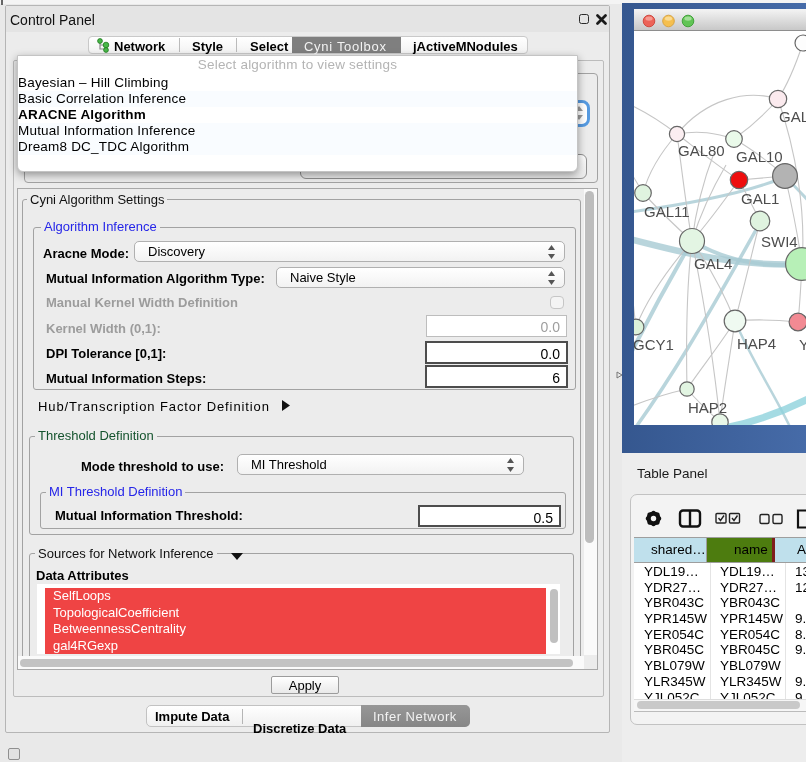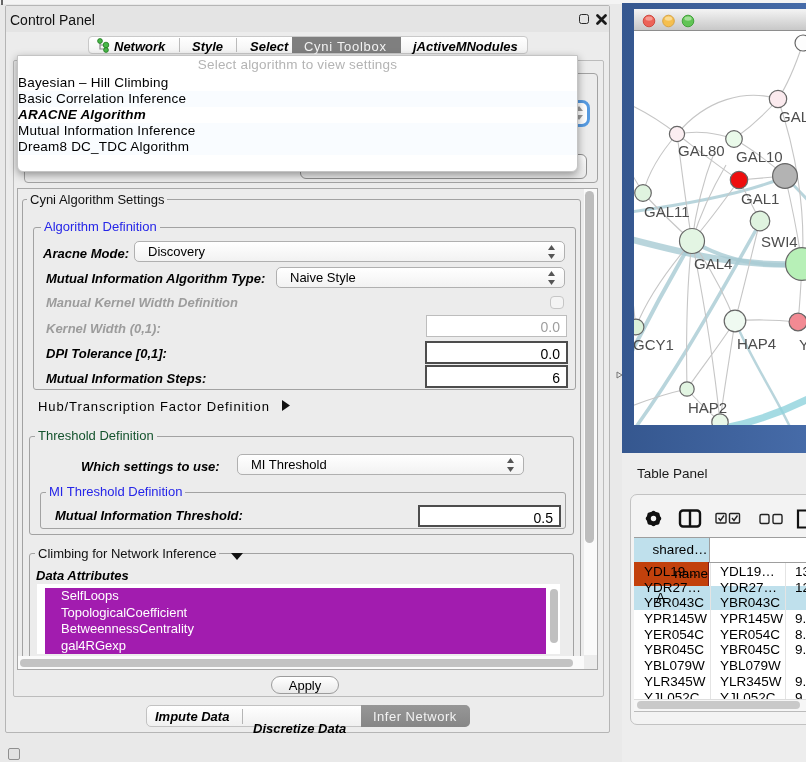--- a/index.html
+++ b/index.html
@@ -1,19 +1,19 @@
 <!DOCTYPE html>
 <html><head>
 <meta charset="utf-8">
 <style>
 * { margin:0; padding:0; box-sizing:border-box; }
 html,body { width:806px; height:762px; overflow:hidden; }
 body { background:#e9e9e9; font-family:"Liberation Sans", sans-serif; position:relative; }
 .abs { position:absolute; }
-.b { font-weight:bold;font-style:italic; }
+.b { font-weight:bold; }
 .grp { position:absolute; border:1px solid #a2a2a2; border-radius:4px; }
 .grplbl { position:absolute; background:#ececec; padding:0 3px; font-size:13px; line-height:14px; }
 .combo { position:absolute; border:1px solid #b0b0b0; border-radius:5px;
   background:linear-gradient(#ffffff,#f2f2f2); font-size:13px; color:#000; }
 .combo .ct { position:absolute; left:13px; top:1.5px; }
 .combo .ar { position:absolute; right:8px; top:2px; width:9px; height:16px; }
 .fld { position:absolute; background:#fff; font-size:14px; text-align:right; padding:3px 6px 0 0; }
 .fldd { border:2px solid #4d4d4d; color:#000; }
 .fldl { border:1px solid #bdbdbd; color:#9e9e9e; }
 svg text { font-family:"Liberation Sans", sans-serif; }
@@ -58,21 +58,21 @@
     <path d="M6 16 L10 11 L2 11 Z" fill="#9a9a9a"></path>
 </svg>
 <div class="abs" style="left:300px; top:154px; width:287px; height:25px; border:1px solid #909090; border-radius:6px; background:linear-gradient(#fdfdfd,#e9e9e9);"></div>
 
 <div class="abs" id="viewport" style="left:17px; top:188px; width:581px; height:482px; border:1px solid #a8a8a8; background:#ececec; overflow:hidden;">
 
   <div class="grp" style="left:4px; top:10px; width:559px; height:700px; border-radius:3px;"></div>
   <div class="grplbl" style="left:9px; top:4px; color:#111;">Cyni Algorithm Settings</div>
 
   <div class="grp" style="left:15px; top:38px; width:543px; height:163px; border-radius:3px;"></div>
-  <div class="grplbl" style="left:23px; top:31px; color:#2525e8;">Algorithm Definition</div>
+  <div class="grplbl" style="left:23px; top:31px; color:#2525e8;">Algorithm Inference</div>
 
   <div class="abs b" style="left:25px; top:57px; font-size:13px;">Aracne Mode:</div>
   <div class="combo" style="left:116px; top:52px; width:431px; height:21px;">
     <span class="ct">Discovery</span>
     <svg class="ar" viewBox="0 0 9 16">
         <path d="M4.5 1 L8 6 L1 6 Z" fill="#555"></path>
         <path d="M4.5 15 L8 10 L1 10 Z" fill="#555"></path>
       </svg>
   </div>
 
@@ -98,43 +98,43 @@
   <div class="fld fldd" style="left:407px; top:176px; width:143px; height:23px;">6</div>
 
   <div class="abs" style="left:20px; top:210px; font-size:13px; letter-spacing:0.9px;">Hub/Transcription Factor Definition</div>
   <svg class="abs" style="left:262px; top:210px;" width="11" height="13" viewBox="0 0 11 13">
       <path d="M2 1 L10 6.5 L2 12 Z" fill="#111"></path>
     </svg>
 
   <div class="grp" style="left:11px; top:247px; width:545px; height:99px; border-radius:3px;"></div>
   <div class="grplbl" style="left:17px; top:240px; color:#14532d;">Threshold Definition</div>
 
-  <div class="abs b" style="left:63px; top:270px; font-size:13px;">Which settings to use:</div>
+  <div class="abs b" style="left:63px; top:270px; font-size:13px;">Mode threshold to use:</div>
   <div class="combo" style="left:219px; top:265px; width:287px; height:21px;padding-left:14px;">
     <span class="ct">MI Threshold</span>
     <svg class="ar" viewBox="0 0 9 16">
         <path d="M4.5 1 L8 6 L1 6 Z" fill="#555"></path>
         <path d="M4.5 15 L8 10 L1 10 Z" fill="#555"></path>
       </svg>
   </div>
 
   <div class="grp" style="left:22px; top:303px; width:526px; height:37px; border-radius:3px;"></div>
   <div class="grplbl" style="left:28px; top:296px; color:#2525e8;">MI Threshold Definition</div>
   <div class="abs b" style="left:37px; top:319px; font-size:13px;">Mutual Information Threshold:</div>
   <div class="fld fldd" style="left:400px; top:316px; width:143px; height:22px;">0.5</div>
 
   <div class="grp" style="left:11px; top:364px; width:545px; height:200px; border-radius:3px;"></div>
-  <div class="grplbl" style="left:17px; top:358px; color:#111;">Climbing for Network Inference</div>
+  <div class="grplbl" style="left:17px; top:358px; color:#111;">Sources for Network Inference</div>
   <svg class="abs" style="left:212px; top:362px;" width="14" height="10" viewBox="0 0 14 10">
       <path d="M1 2 L13 2 L7 9 Z" fill="#111"></path>
     </svg>
   <div class="abs b" style="left:18px; top:379px; font-size:13px;">Data Attributes</div>
 
   <div class="abs" style="left:19px; top:395px; width:523px; height:70px; background:#fff;"></div>
-  <div class="abs" style="left:27px; top:399px; width:501px; height:66px; background:#a21caf; color:#fff; font-size:13px; padding-left:16px; line-height:16.5px;">
+  <div class="abs" style="left:27px; top:399px; width:501px; height:66px; background:#ef4444; color:#fff; font-size:13px; padding-left:8px; line-height:16.5px;">
     <div>SelfLoops</div>
     <div>TopologicalCoefficient</div>
     <div>BetweennessCentrality</div>
     <div>gal4RGexp</div>
   </div>
   <div class="abs" style="left:532px; top:400px; width:8px; height:54px; background:#c0c0c0; border-radius:4px;"></div>
 </div>
 
 <div class="abs" style="left:584px; top:189px; width:13px; height:466px; background:#fafafa;"></div>
 <div class="abs" style="left:585px; top:191px; width:9px; height:352px; background:#bdbdbd; border-radius:5px;"></div>
@@ -144,21 +144,21 @@
 
 <div class="abs" id="popup" style="left:17px; top:55px; width:561px; height:117px; background:#fff; border:1px solid #c4c4c4; border-radius:0 0 6px 6px; box-shadow:0 3px 9px rgba(0,0,0,0.38); z-index:30; font-size:13.5px; letter-spacing:0.2px; overflow:hidden;">
   <div style="height:19px; line-height:17px; text-align:center; color:#b4b4b4;">Select algorithm to view settings</div>
   <div style="height:16px; line-height:15px;">Bayesian – Hill Climbing</div>
   <div style="height:16px; line-height:15px; background:#f9fcff;">Basic Correlation Inference</div>
   <div class="b" style="height:16px; line-height:15px;">ARACNE Algorithm</div>
   <div style="height:16px; line-height:15px; background:#f9fcff;">Mutual Information Inference</div>
   <div style="height:16px; line-height:15px; background:#f9fcff;">Dream8 DC_TDC Algorithm</div>
 </div>
 
-<div class="abs" style="left:271px; top:676px; width:68px; height:18px; background:linear-gradient(#ffffff,#e9e9e9); border:1px solid #9c9c9c; border-radius:9px; text-align:center; font-size:13px; line-height:17px; color:#000; z-index:5;">Apply</div>
+<div class="abs" style="left:271px; top:676px; width:68px; height:18px; background:linear-gradient(#ffffff,#e9e9e9); border:1px solid #9c9c9c; border-radius:2px; text-align:center; font-size:13px; line-height:17px; color:#000; z-index:5;">Apply</div>
 
 <div class="abs" id="bottabs" style="left:146px; top:705px; width:324px; height:22px; background:linear-gradient(#ffffff,#f0f0f0); border:1px solid #c2c2c2; border-radius:5px;"></div>
 <div class="abs b" style="left:155px; top:709px; font-size:13px; z-index:2;">Impute Data</div>
 <div class="abs" style="left:242px; top:709px; width:1px; height:15px; background:#b5b5b5; z-index:2;"></div>
 <div class="abs b" style="left:253px; top:721px; font-size:13px; z-index:2;">Discretize Data</div>
 <div class="abs" style="left:361px; top:705px; width:109px; height:22px; background:linear-gradient(#979797,#868686); border-radius:0 5px 5px 0; z-index:2;"></div>
 <div class="abs" style="left:373px; top:709px; font-size:13px; color:#f2f2f2; z-index:3; letter-spacing:0.5px;">Infer Network</div>
 
 <div class="abs" style="left:8px; top:748px; width:12px; height:12px; border:1px solid #8f8f8f; background:#e2e2e2; border-radius:2px;"></div>
 
@@ -272,23 +272,23 @@
     <rect x="84.5" y="4.5" width="10" height="9.5" rx="1"></rect>
     <path d="M73.5 9 L75.5 11.5 L79 6.5"></path>
     <path d="M87 9 L89 11.5 L92.5 6.5"></path>
     <rect x="115" y="5.5" width="9" height="9" rx="1.5"></rect>
     <rect x="128" y="5.5" width="9" height="9" rx="1.5"></rect>
   </g>
   <path d="M153 1.5 h10 l5 5 v12 h-15 z M163 1.5 v5 h5" fill="none" stroke="#111" stroke-width="2.2"></path>
 </svg>
 
 <div class="abs" style="left:634px; top:537px; width:172px; height:162px; background:#fff; border-top:1px solid #9e9e9e; overflow:hidden; font-size:13.5px; color:#000;">
-  <div style="display:flex; height:25px; border-bottom:1px solid #9e9e9e;flex-direction:column;">
+  <div style="display:flex; height:25px; border-bottom:1px solid #9e9e9e;">
     <div style="width:76px; background:#bfe0ec; border-right:1px solid #9e9e9e; text-align:center; line-height:24px; text-indent:17px;">shared…</div>
-    <div style="width:75px; background:#c2410c; border-right:1px solid #7f1d1d; text-align:right; line-height:24px; text-indent:23px;">name</div>
+    <div style="width:75px; background:#4d7c0f; border-right:3px solid #7f1d1d; text-align:center; line-height:24px; text-indent:23px;">name</div>
     <div style="flex:1; background:#bfe0ec; line-height:24px; padding-left:22px;">A</div>
   </div>
   <div style="position:relative;">
     <div style="position:absolute; left:76px; top:0; width:1px; height:140px; background:#e4e4e4;"></div>
     <div style="position:absolute; left:151px; top:0; width:1px; height:140px; background:#e4e4e4;"></div>
     <div style="line-height:15.7px; padding-top:1px;">
       <div style="height:15.7px;">
           <span style="position:absolute; left:10px;">YDL19…</span>
           <span style="position:absolute; left:86px;">YDL19…</span>
           <span style="position:absolute; left:161px;">13</span>

